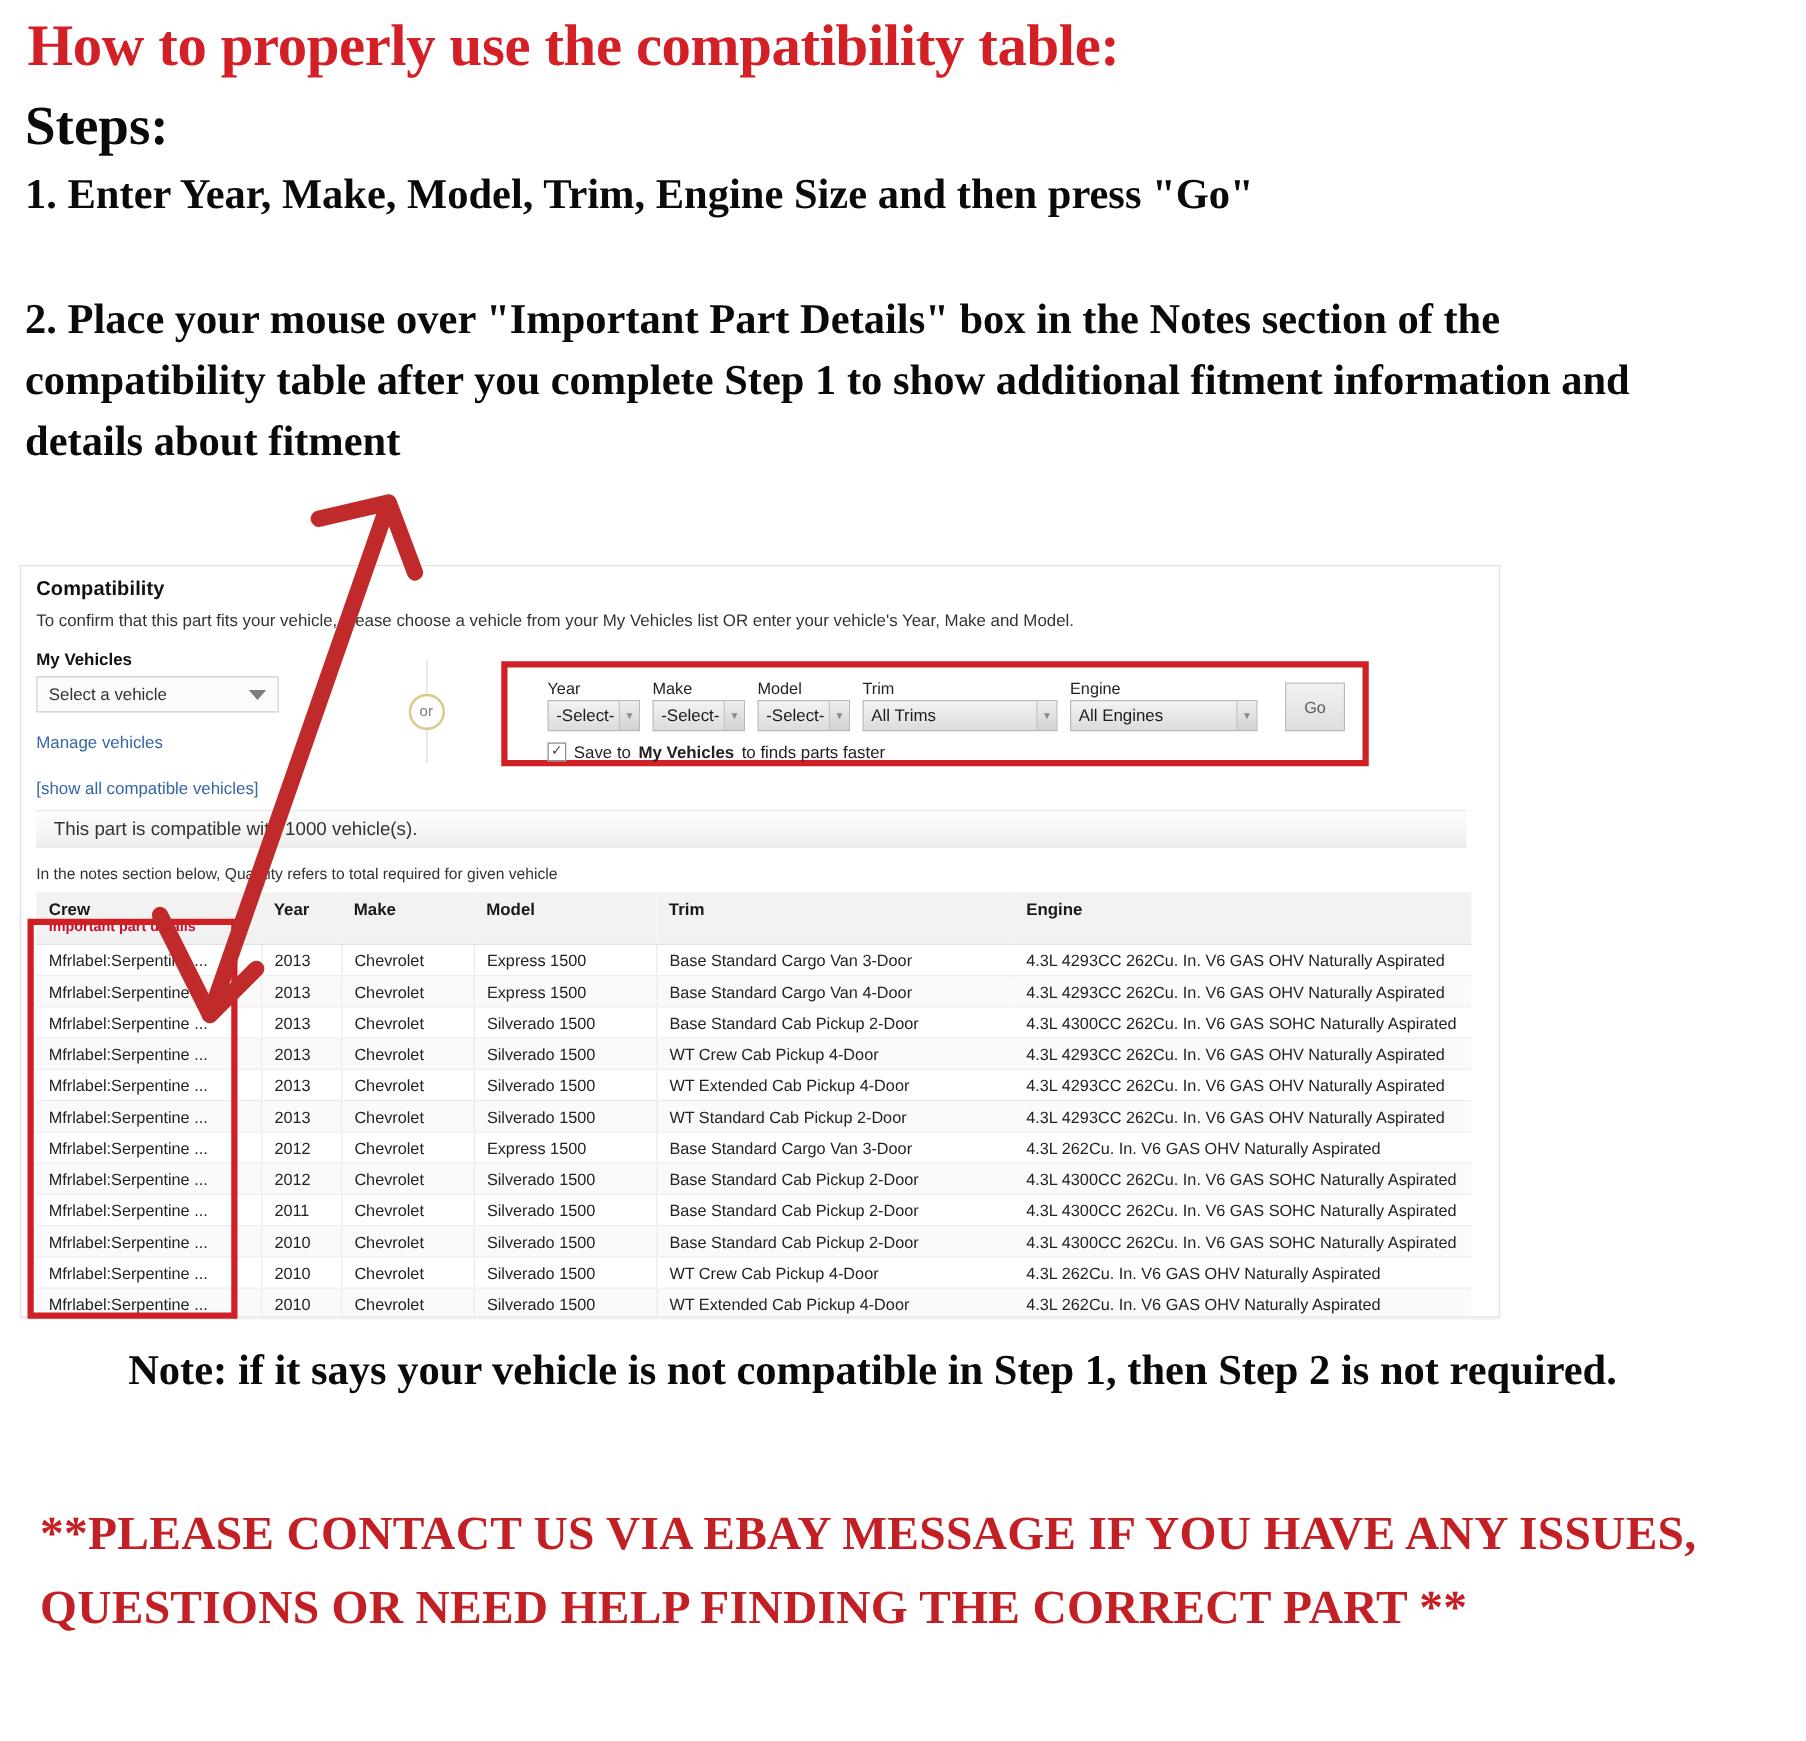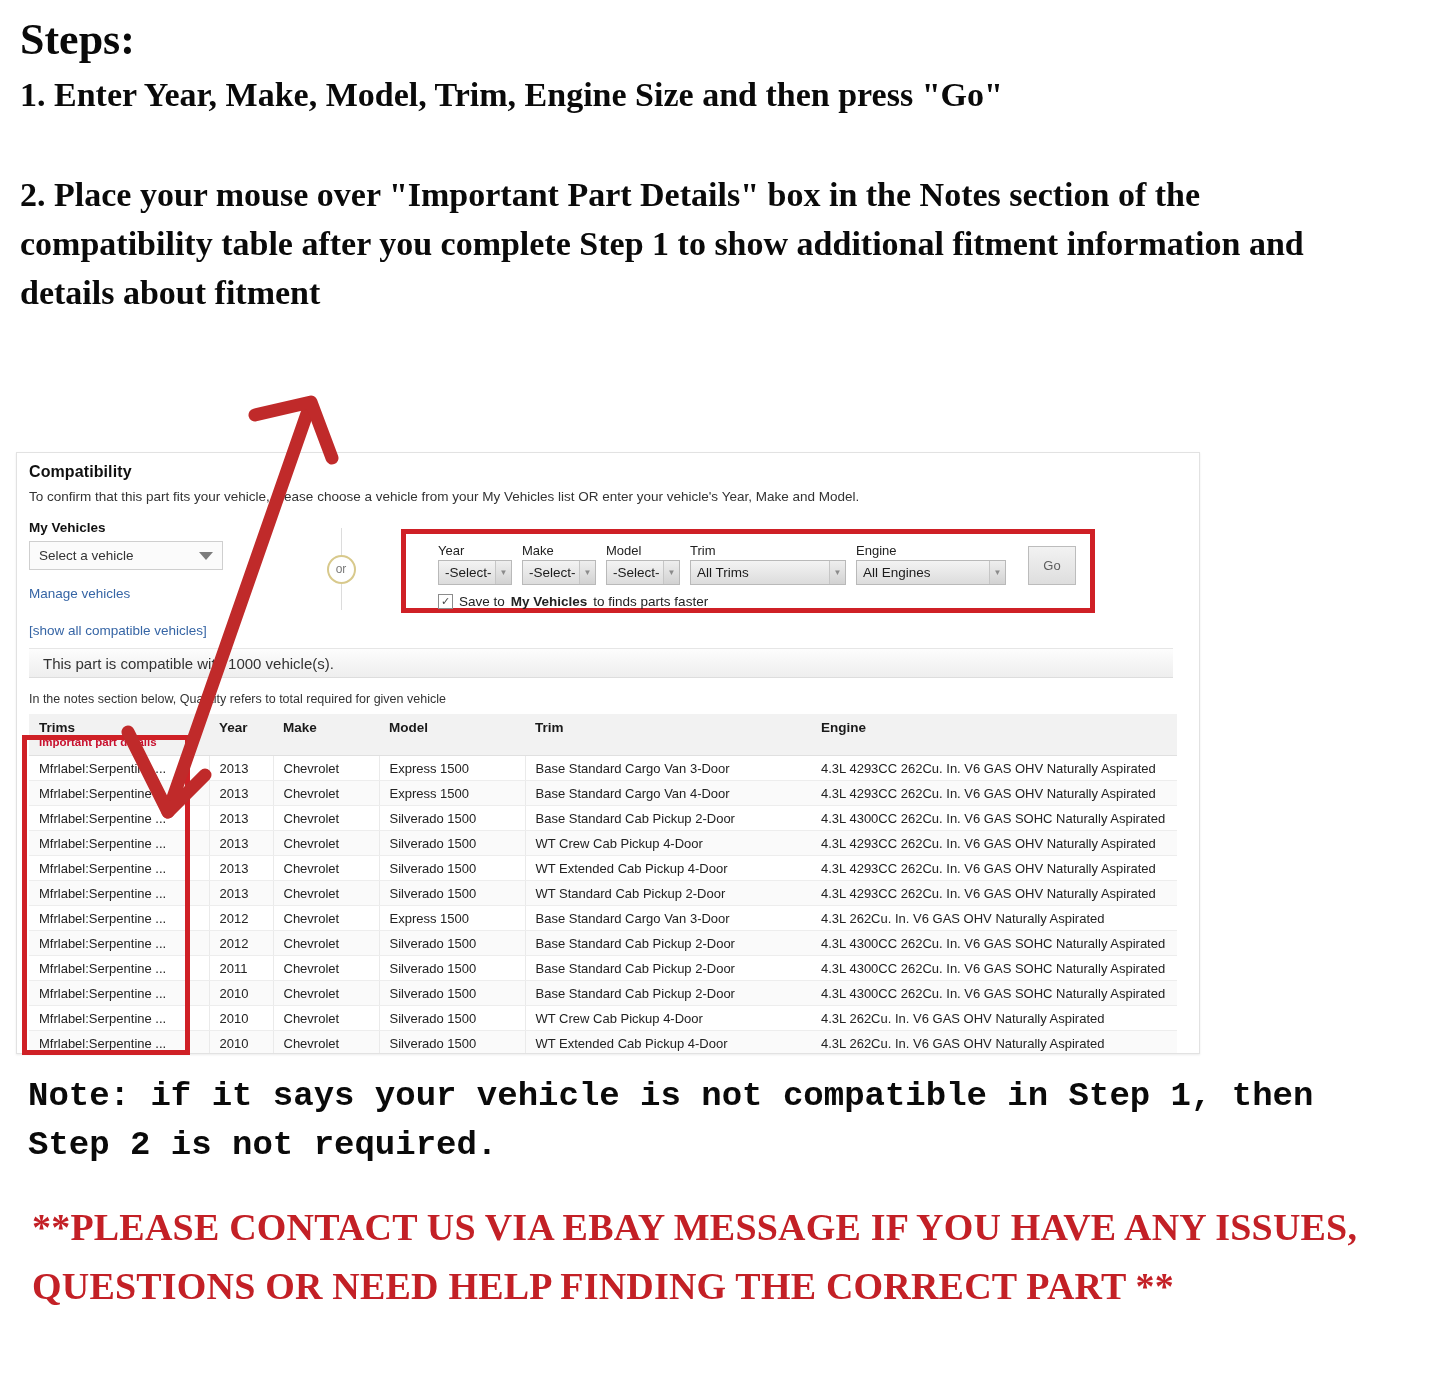--- a/index.html
+++ b/index.html
@@ -215,34 +215,35 @@
     border:5px solid #cf2026;
     box-sizing:border-box;
     pointer-events:none;
   }
   
   .arrow-svg{position:absolute;left:0;top:380px;width:420px;height:460px;pointer-events:none;}
 
   
   .note-blk{
     position:absolute;left:28px;top:1072px;width:1340px;
-    font-family:Liberation Mono, monospace;
-    font-weight:bold;font-size:34px;line-height:1.45;color:#0a0a0a;
+    font-family:Liberation Serif, serif;
+    font-weight:bold;font-size:34px;line-height:1.45;color:#0a0a0a;text-align:center;
   }
   .contact-blk{
     position:absolute;left:32px;top:1198px;width:1330px;
     font-family:"Liberation Serif", serif;
     font-weight:bold;font-size:38px;line-height:1.55;color:#c32026;
     letter-spacing:.2px;
   }
 </style>
 </head>
 <body>
 
 <div class="instructions">
+  <div class="hdr-red">How to properly use the compatibility table:</div>
   <div class="steps-word">Steps:</div>
   <div class="step-line">1. Enter Year, Make, Model, Trim, Engine Size and then press "Go"</div>
   <div class="step-2">2. Place your mouse over "Important Part Details" box in the Notes section of the compatibility table after you complete Step 1 to show additional fitment information and details about fitment</div>
 </div>
 
 <div class="panel">
   <div class="panel-inner">
 
     <div class="compat-title">Compatibility</div>
     <div class="compat-sub">To confirm that this part fits your vehicle, please choose a vehicle from your My Vehicles list OR enter your vehicle's Year, Make and Model.</div>
@@ -313,21 +314,21 @@
       </div>
     </div>
 
     <div class="compat-bar">This part is compatible with 1000 vehicle(s).</div>
     <div class="qty-note">In the notes section below, Quantity refers to total required for given vehicle</div>
 
     <table class="fit">
       <thead>
         <tr>
           <th class="c-notes">
-            <span>Trims</span>
+            <span>Crew</span>
             <span class="ipd">Important part details</span>
           </th>
           <th class="c-year">Year</th>
           <th class="c-make">Make</th>
           <th class="c-model">Model</th>
           <th class="c-trim">Trim</th>
           <th class="c-engine">Engine</th>
         </tr>
       </thead>
       <tbody id="fit-body">

